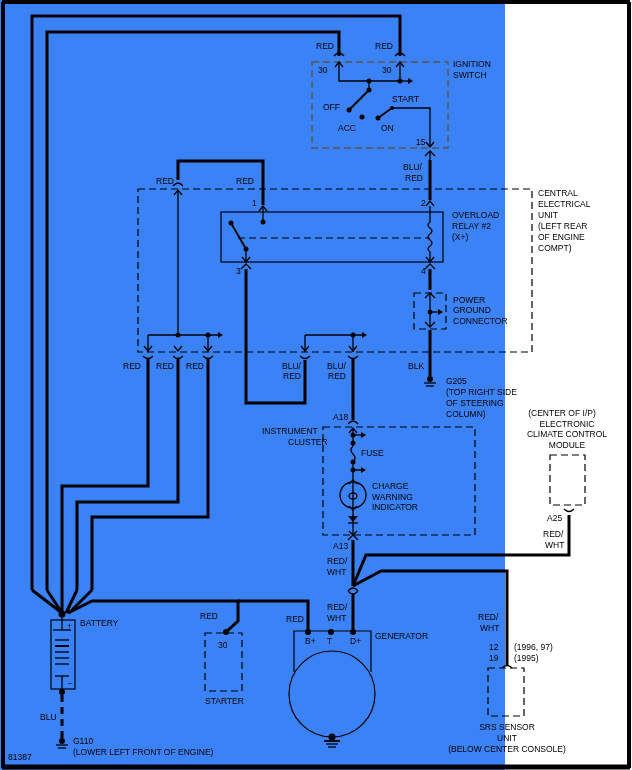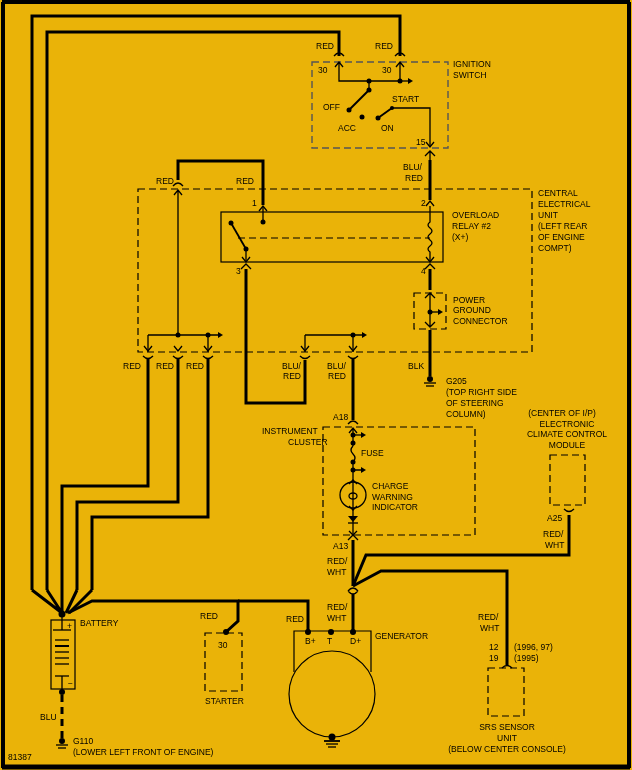--- a/index.html
+++ b/index.html
@@ -1,17 +1,17 @@
 <!DOCTYPE html>
 <html><head>
 <meta charset="utf-8">
 <style>
   html, body { margin:0; padding:0; background:#ffffff; }
   body { width:632px; height:770px; overflow:hidden; }
-  #frame { position:absolute; left:0; top:0; width:632px; height:770px; background:#eab308; }
+  #frame { position:absolute; left:0; top:0; width:505px; height:770px; background:#3b82f6; }
   svg { position:absolute; left:0; top:0; }
   .lbl { font-family:"Liberation Sans", sans-serif; font-size:8.5px; fill:#000; }
   .w { stroke:#000; stroke-width:3; fill:none; stroke-linejoin:miter; }
   .t { stroke:#000; stroke-width:1.3; fill:none; }
   .d { stroke:#000; stroke-width:1.2; fill:none; stroke-dasharray:7 4; }
   .dg { stroke:#555; stroke-width:1.4; fill:none; stroke-dasharray:7 4; }
   .dot { fill:#000; }
 </style>
 </head>
 <body>

